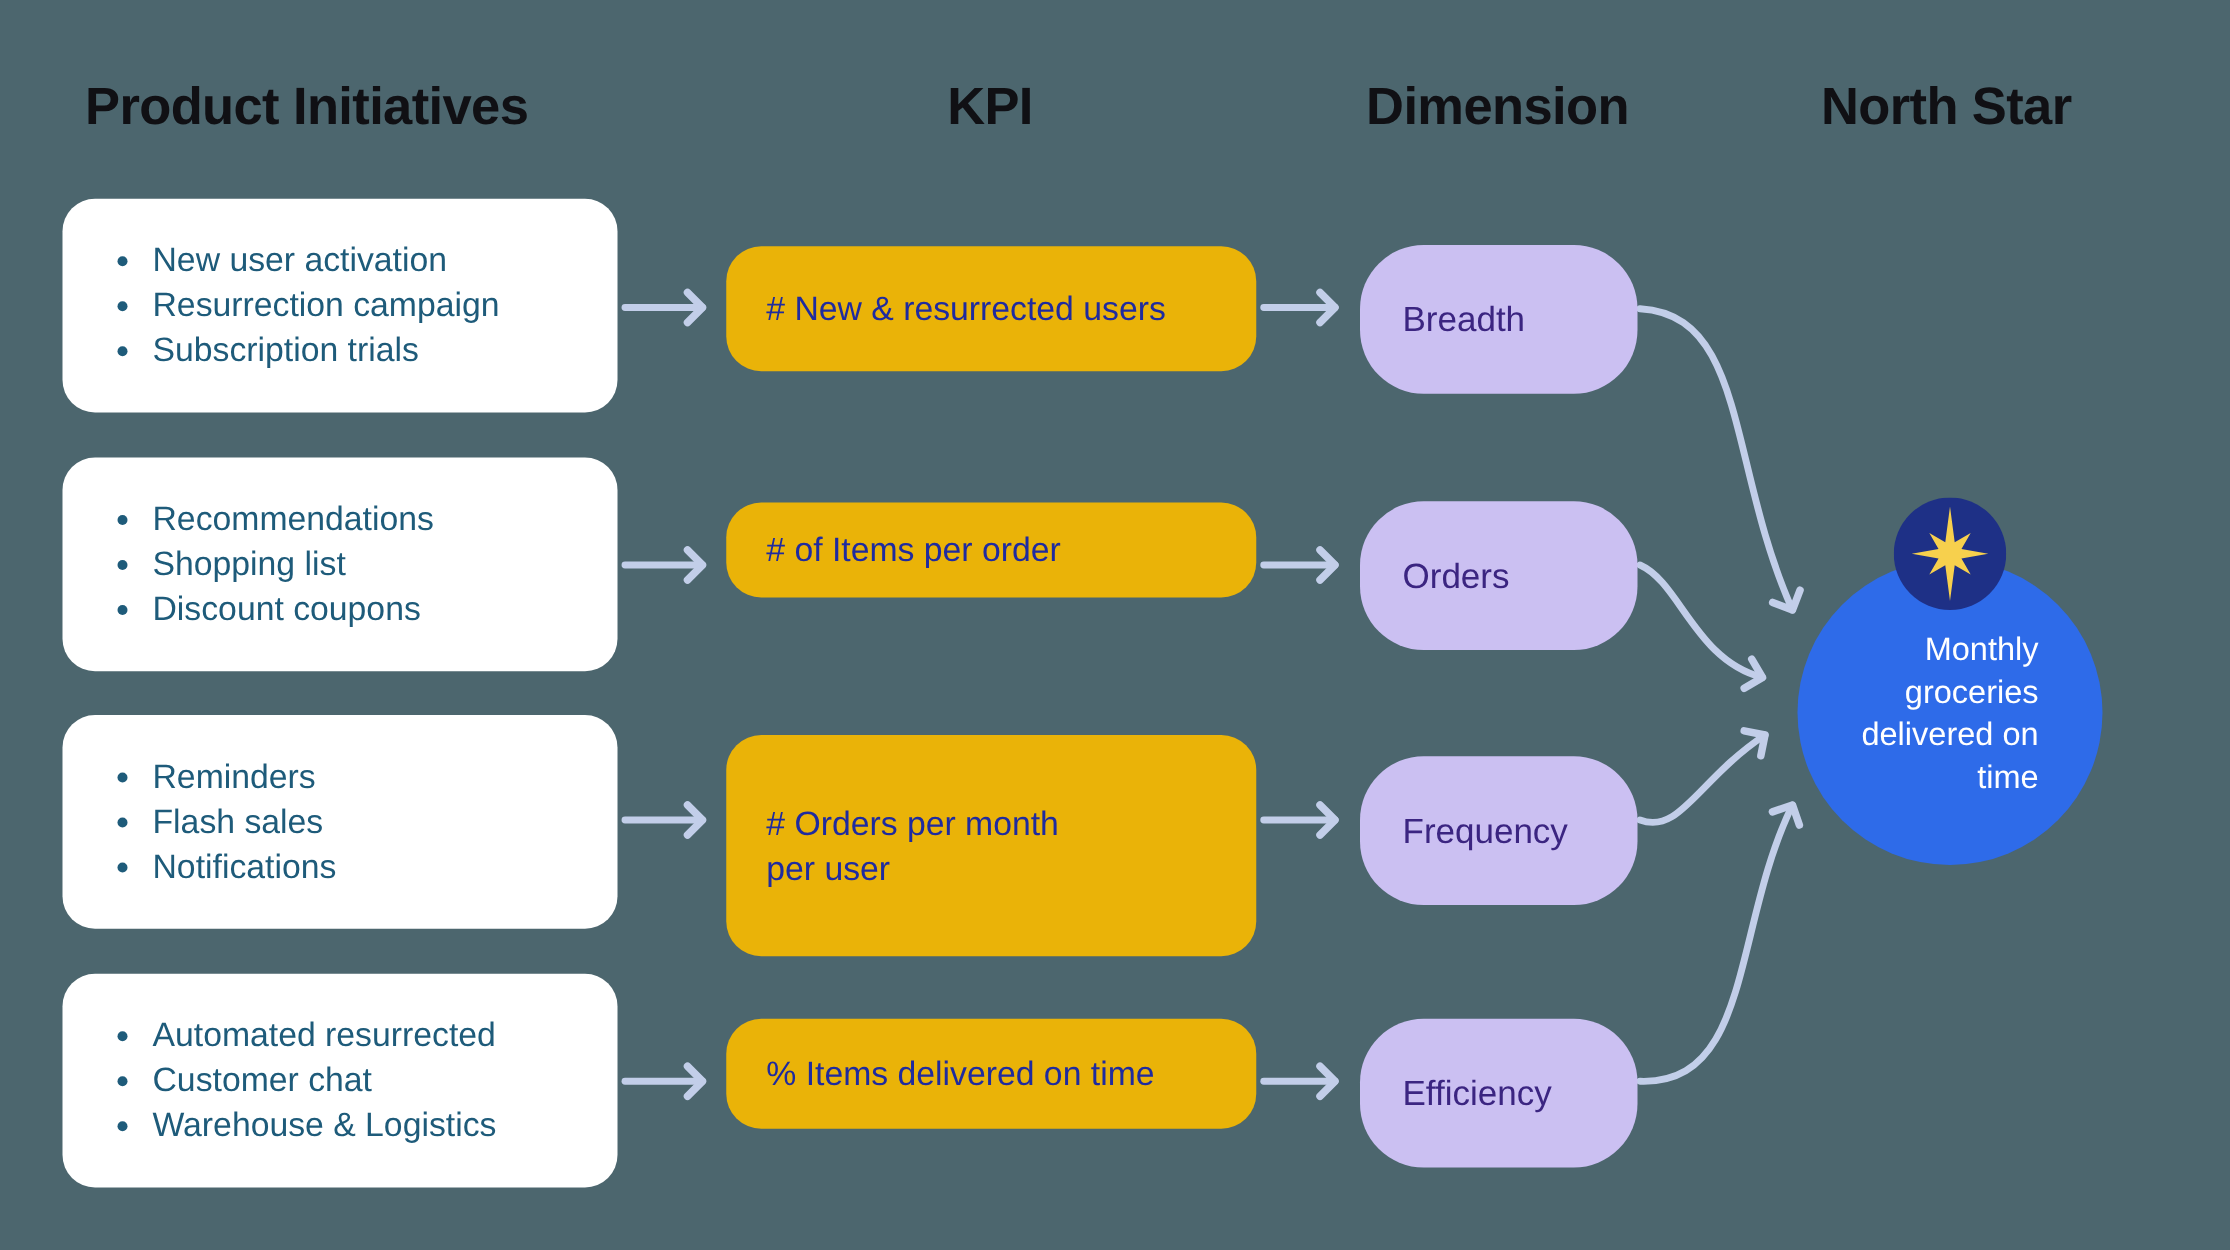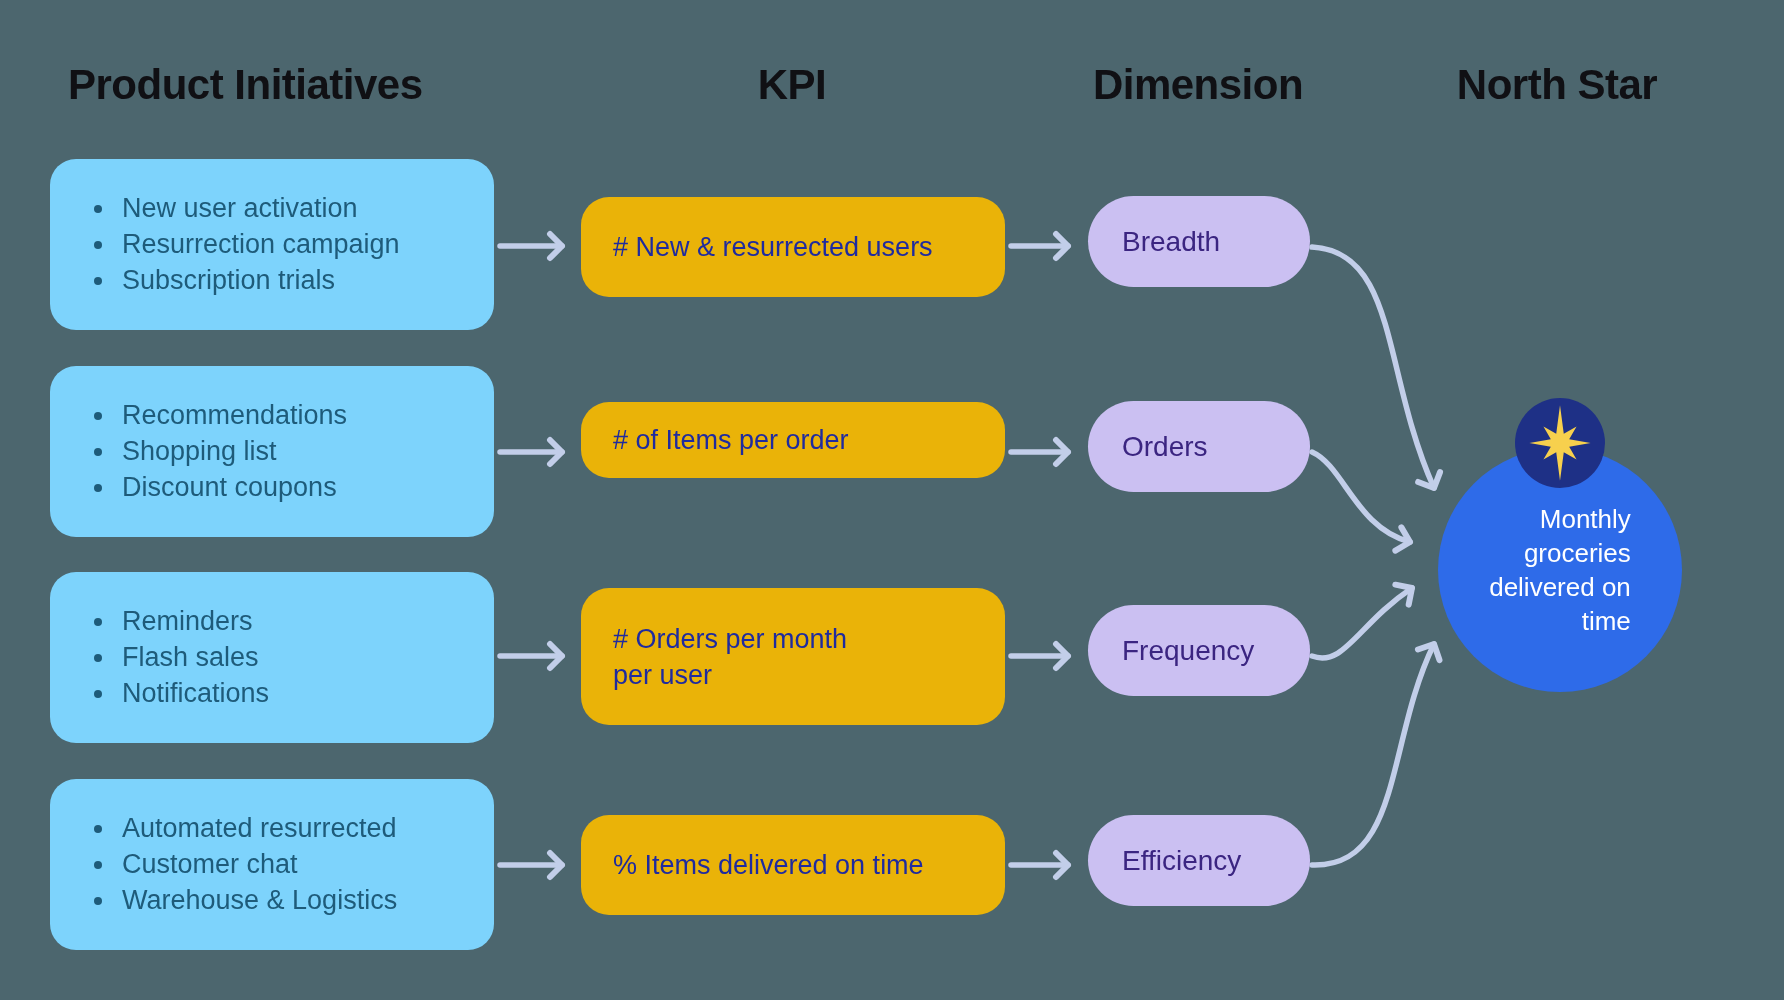--- a/index.html
+++ b/index.html
@@ -13,21 +13,21 @@
 
   .col-header{
     position:absolute;top:60px;height:50px;line-height:50px;
     font-size:42px;font-weight:800;color:#101014;letter-spacing:-0.5px;
     white-space:nowrap;z-index:2;
   }
   .col-header.centered{transform:translateX(-50%);}
 
   .init-box{
     position:absolute;left:50px;width:444px;height:171px;
-    background:#7dd3fc;border-radius:26px;z-index:2;
+    background:#ffffff;border-radius:26px;z-index:2;
     display:flex;flex-direction:column;justify-content:center;
     padding-left:44px;box-sizing:border-box;
   }
   .init-box .li{
     display:flex;align-items:center;height:36px;
     color:#1e5b7a;font-size:27px;
   }
   .dot{
     width:8px;height:8px;border-radius:50%;background:#1e5b7a;
     margin-right:20px;flex-shrink:0;
@@ -37,21 +37,21 @@
     position:absolute;left:581px;width:424px;
     background:#eab308;border-radius:28px;z-index:2;
     display:flex;align-items:center;
     padding-left:32px;box-sizing:border-box;
   }
   .kpi-label{
     color:#1f2b9f;font-size:27px;line-height:36px;white-space:pre-line;
   }
 
   .dim-pill{
-    position:absolute;left:1088px;width:222px;height:91px;
+    position:absolute;left:1088px;width:222px;height:119px;
     background:#cbc0f2;border-radius:51px;z-index:2;
     display:flex;align-items:center;
     padding-left:34px;box-sizing:border-box;
   }
   .dim-label{color:#3b2581;font-size:28px;}
 
   .ns-circle{
     position:absolute;left:1438px;top:448px;width:244px;height:244px;
     border-radius:50%;background:#2e6be9;z-index:2;
     display:flex;align-items:center;justify-content:center;text-align:right;
@@ -153,25 +153,25 @@
         <span>Warehouse &amp; Logistics</span>
       </div>
   </div>
 
   <div class="kpi-box" style="top:197px;height:100px">
     <span class="kpi-label"># New &amp; resurrected users</span>
   </div>
   <div class="kpi-box" style="top:402px;height:76px">
     <span class="kpi-label"># of Items per order</span>
   </div>
-  <div class="kpi-box" style="top:588px;height:137px">
+  <div class="kpi-box" style="top:588px;height:177px">
     <span class="kpi-label"># Orders per month
 per user</span>
   </div>
-  <div class="kpi-box" style="top:815px;height:100px">
+  <div class="kpi-box" style="top:815px;height:88px">
     <span class="kpi-label">% Items delivered on time</span>
   </div>
 
   <div class="dim-pill" style="top:196px">
     <span class="dim-label">Breadth</span>
   </div>
   <div class="dim-pill" style="top:401px">
     <span class="dim-label">Orders</span>
   </div>
   <div class="dim-pill" style="top:605px">

